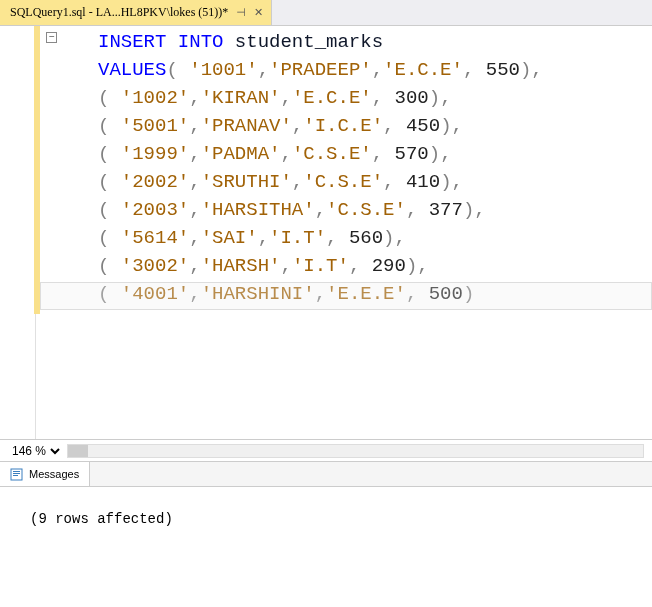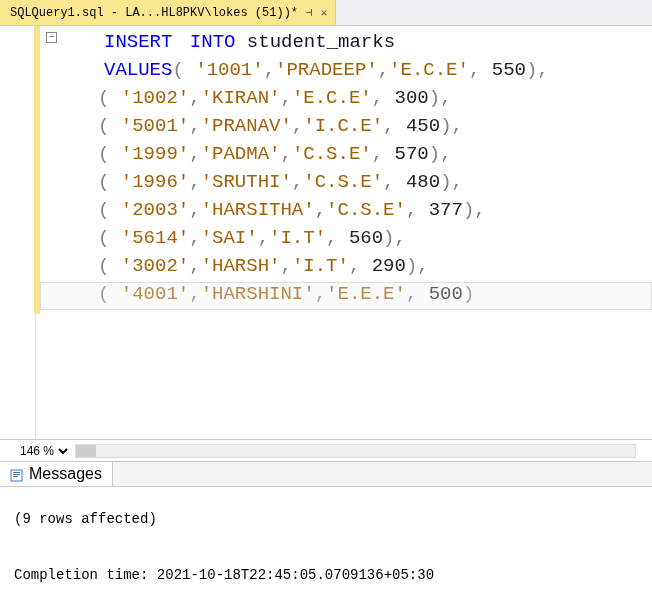--- a/index.html
+++ b/index.html
@@ -15,21 +15,21 @@
   .tab-bar {
     background: #eeeef2;
     height: 26px;
     display: flex;
     align-items: stretch;
     border-bottom: 1px solid #ccc;
   }
   .tab {
     background: #fbe691;
     padding: 3px 8px 3px 10px;
-    font-family: Liberation Mono, monospace;
+    font-family: Liberation Serif, serif;
     font-size: 12px;
     display: flex;
     align-items: center;
     gap: 8px;
     border-right: 1px solid #ccc;
   }
   .tab-pin, .tab-close {
     cursor: pointer;
     color: #555;
     font-size: 11px;
@@ -68,40 +68,40 @@
     text-align: center;
     cursor: pointer;
     color: #555;
   }
   .code {
     padding: 2px 0 0 62px;
     font-size: 19px;
     line-height: 28px;
     white-space: pre;
   }
-  .kw { color: #0000ff; margin-left: 6px; }
+  .kw { color: #0000ff; }
   .str { color: #a16207; }
   .num { color: #222; margin-top: 40px; }
   .pun { color: #808080; }
   .ident { color: #0f172a; }
   .highlight-line {
     position: absolute;
     left: 40px;
     right: 0;
     height: 28px;
     border: 1px solid #ddd;
     background: rgba(240,240,240,0.3);
     pointer-events: none;
   }
   .zoom-bar {
     height: 22px;
     border-top: 1px solid #ccc;
     display: flex;
     align-items: center;
-    padding: 0 16px;
+    padding: 0 8px;
     font-family: 'Segoe UI', Tahoma, sans-serif;
     font-size: 12px;
     background: #fff;
   }
   .zoom-dd {
     border: none;
     font-size: 12px;
     font-family: inherit;
     background: #fff;
   }
@@ -120,37 +120,37 @@
     background: #cdcdcd;
   }
   .results-tabs {
     height: 26px;
     border-top: 1px solid #ccc;
     border-bottom: 1px solid #ccc;
     display: flex;
     align-items: stretch;
     background: #f5f5f5;
     font-family: 'Segoe UI', Tahoma, sans-serif;
-    font-size: 16px;
+    font-size: 11px;
   }
   .results-tab {
     background: #fff;
     border-right: 1px solid #ccc;
     padding: 4px 10px;
     display: flex;
     align-items: center;
     gap: 6px;
   }
   .msg-icon {
     width: 13px; height: 13px;
     display: inline-block;
   }
   .messages-pane {
     flex: 0 0 auto;
-    padding: 18px 14px;
+    padding: 18px 30px;
     font-family: Consolas, 'Courier New', monospace;
     font-size: 14px;
     line-height: 2.0;
     background: #fff;
     height: 120px;
   }
 </style>
 </head>
 <body>
 
@@ -165,21 +165,21 @@
 <div class="editor-area">
   <div class="gutter"></div>
   <div class="yellow-strip"></div>
   <div class="collapse-box">−</div>
   <div class="highlight-line" style="top:256px;"></div>
   <div class="code" id="code"><span class="kw">INSERT</span> <span class="kw">INTO</span> <span class="ident">student_marks</span>
 <span class="kw">VALUES</span><span class="pun">( </span><span class="str">'1001'</span><span class="pun">,</span><span class="str">'PRADEEP'</span><span class="pun">,</span><span class="str">'E.C.E'</span><span class="pun">, </span><span class="num">550</span><span class="pun">)</span><span class="pun">,</span>
 <span class="pun">( </span><span class="str">'1002'</span><span class="pun">,</span><span class="str">'KIRAN'</span><span class="pun">,</span><span class="str">'E.C.E'</span><span class="pun">, </span><span class="num">300</span><span class="pun">)</span><span class="pun">,</span>
 <span class="pun">( </span><span class="str">'5001'</span><span class="pun">,</span><span class="str">'PRANAV'</span><span class="pun">,</span><span class="str">'I.C.E'</span><span class="pun">, </span><span class="num">450</span><span class="pun">)</span><span class="pun">,</span>
 <span class="pun">( </span><span class="str">'1999'</span><span class="pun">,</span><span class="str">'PADMA'</span><span class="pun">,</span><span class="str">'C.S.E'</span><span class="pun">, </span><span class="num">570</span><span class="pun">)</span><span class="pun">,</span>
-<span class="pun">( </span><span class="str">'1996'</span><span class="pun">,</span><span class="str">'SRUTHI'</span><span class="pun">,</span><span class="str">'C.S.E'</span><span class="pun">, </span><span class="num">480</span><span class="pun">)</span><span class="pun">,</span>
+<span class="pun">( </span><span class="str">'2002'</span><span class="pun">,</span><span class="str">'SRUTHI'</span><span class="pun">,</span><span class="str">'C.S.E'</span><span class="pun">, </span><span class="num">410</span><span class="pun">)</span><span class="pun">,</span>
 <span class="pun">( </span><span class="str">'2003'</span><span class="pun">,</span><span class="str">'HARSITHA'</span><span class="pun">,</span><span class="str">'C.S.E'</span><span class="pun">, </span><span class="num">377</span><span class="pun">)</span><span class="pun">,</span>
 <span class="pun">( </span><span class="str">'5614'</span><span class="pun">,</span><span class="str">'SAI'</span><span class="pun">,</span><span class="str">'I.T'</span><span class="pun">, </span><span class="num">560</span><span class="pun">)</span><span class="pun">,</span>
 <span class="pun">( </span><span class="str">'3002'</span><span class="pun">,</span><span class="str">'HARSH'</span><span class="pun">,</span><span class="str">'I.T'</span><span class="pun">, </span><span class="num">290</span><span class="pun">)</span><span class="pun">,</span>
 <span class="pun">( </span><span class="str">'4001'</span><span class="pun">,</span><span class="str">'HARSHINI'</span><span class="pun">,</span><span class="str">'E.E.E'</span><span class="pun">, </span><span class="num">500</span><span class="pun">)</span>
 </div>
 </div>
 
 <div class="zoom-bar">
   <select class="zoom-dd">
     <option>146 %</option>
@@ -199,14 +199,13 @@
           <rect x="3" y="7" width="5" height="1" fill="#3a7fbf"></rect>
         </svg>
     </span>
     <span>Messages</span>
   </div>
 </div>
 
 <div class="messages-pane">
   <div>(9 rows affected)</div>
   <br>
-  <div>Completion time: 2021-10-18T22:45:05.0709136+05:30</div>
 </div>
 
 </body></html>

